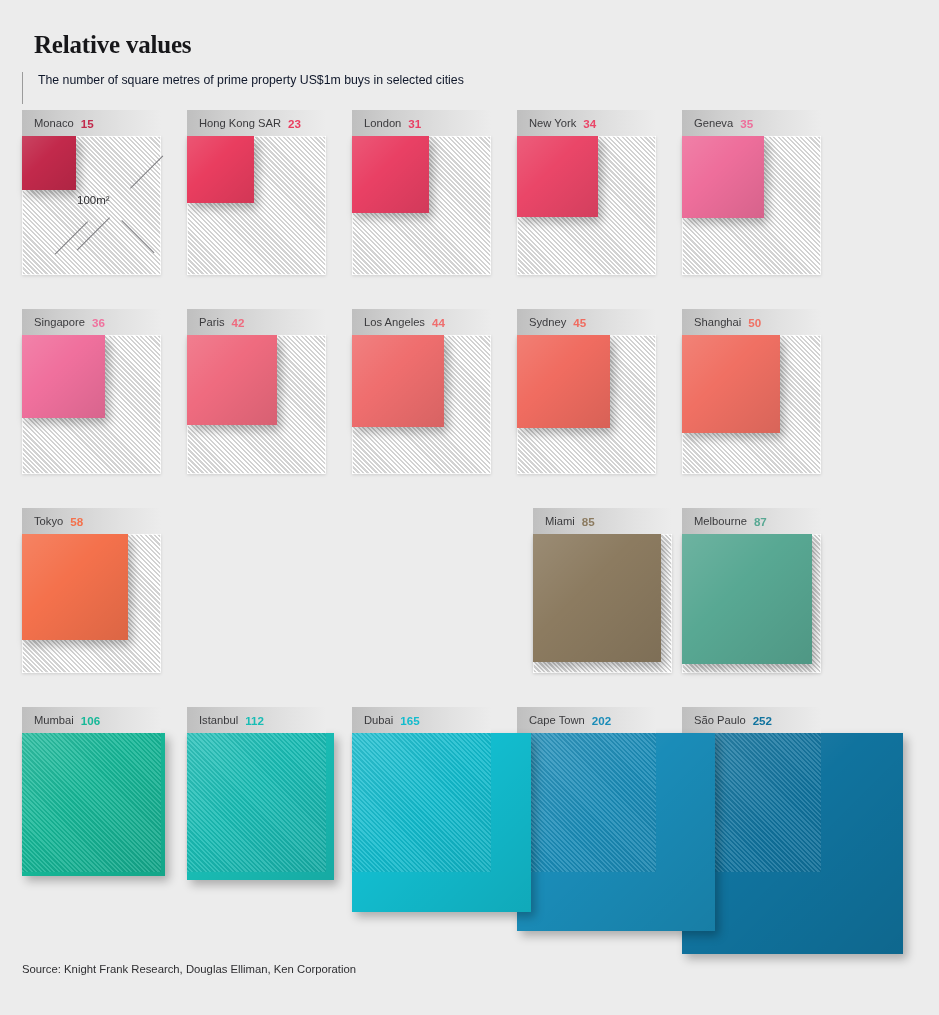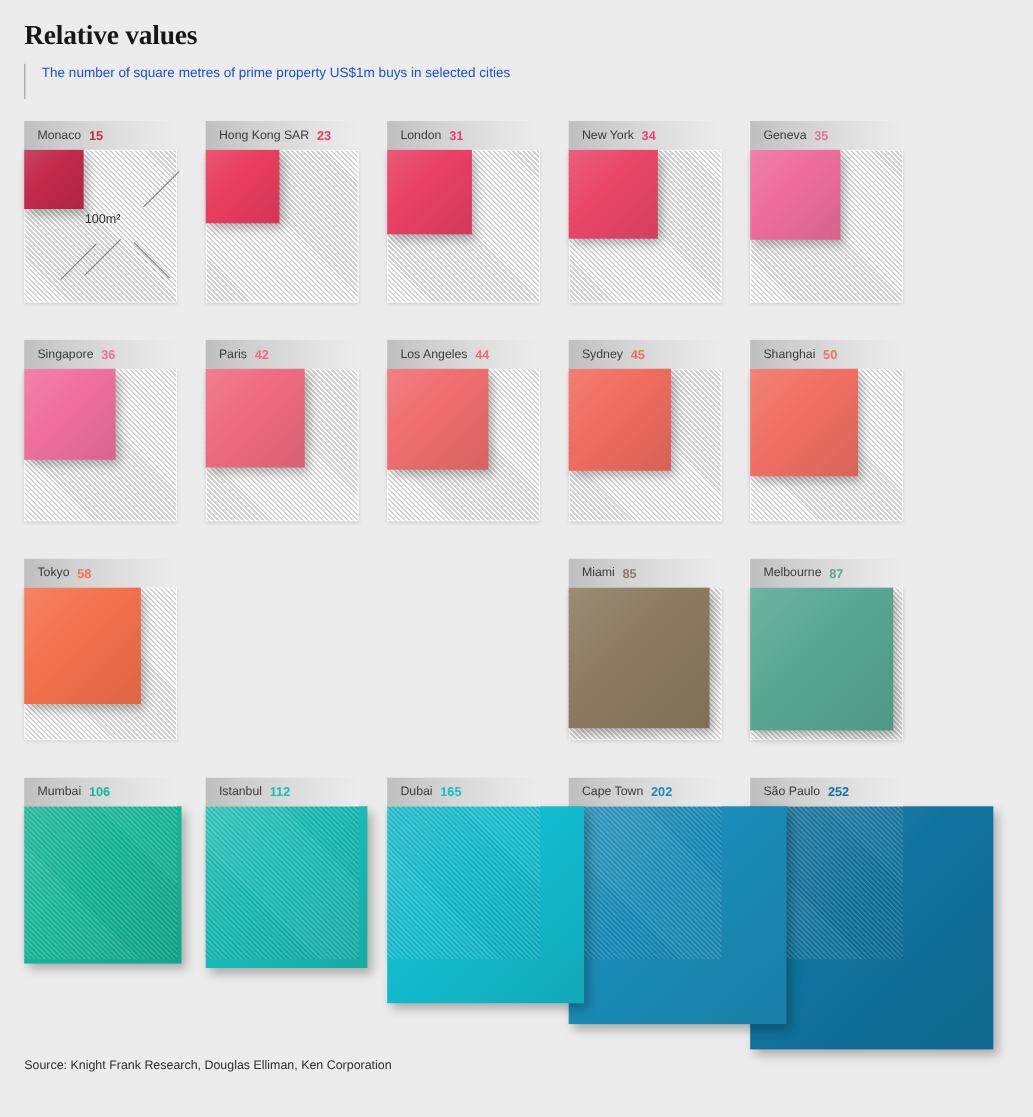--- a/index.html
+++ b/index.html
@@ -21,37 +21,37 @@
     left: 22px;
     top: 18px;
     width: 890px;
   }
   #title {
     font-family: "Liberation Serif", serif;
     font-weight: bold;
     font-size: 25px;
     color: #17171a;
     letter-spacing: -0.2px;
-    margin: 0;
+    margin: 12px;
     line-height: 30px;
   }
   #subtitle-wrap {
     display: flex;
     align-items: flex-start;
     margin-top: 10px;
   }
   #subtitle-rule {
     width: 1px;
     height: 32px;
     background: #9b9b9b;
     flex: none;
   }
   #subtitle {
     font-size: 12.3px;
-    color: #1d4ed8;
+    color: #0f172a;
     padding-left: 15px;
     line-height: 14px;
     padding-top: 1px;
   }
 
   
   #grid {
     position: absolute;
     left: 22px;
     top: 98px;
@@ -278,21 +278,21 @@
     </div>
     <div class="row">
       <div class="card" style="left: 0px; z-index: 20;">
         <div class="ref-box"></div>
         <div class="val-square" style="width: 105.859px; height: 105.859px; background: rgb(244, 113, 76);"></div>
         <div class="card-header">
           <span class="card-city">Tokyo</span>
           <span class="card-value" style="color: rgb(244, 113, 76);">58</span>
         </div>
       </div>
-      <div class="card" style="left: 495px; z-index: 14;">
+      <div class="card" style="left: 511px; z-index: 14;">
         <div class="ref-box"></div>
         <div class="val-square" style="width: 128.152px; height: 128.152px; background: rgb(140, 123, 96);"></div>
         <div class="card-header">
           <span class="card-city">Miami</span>
           <span class="card-value" style="color: rgb(140, 123, 96);">85</span>
         </div>
       </div>
       <div class="card" style="left: 660px; z-index: 12;">
         <div class="ref-box"></div>
         <div class="val-square" style="width: 129.651px; height: 129.651px; background: rgb(88, 168, 147);"></div>

